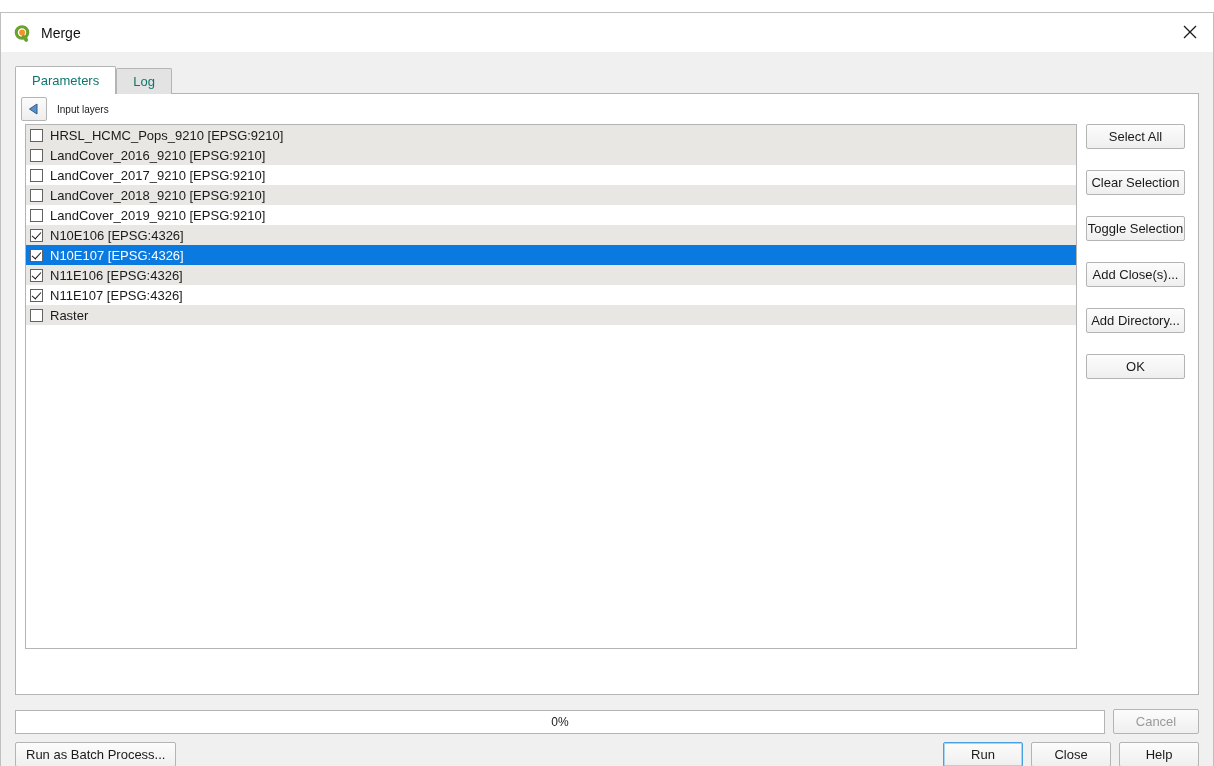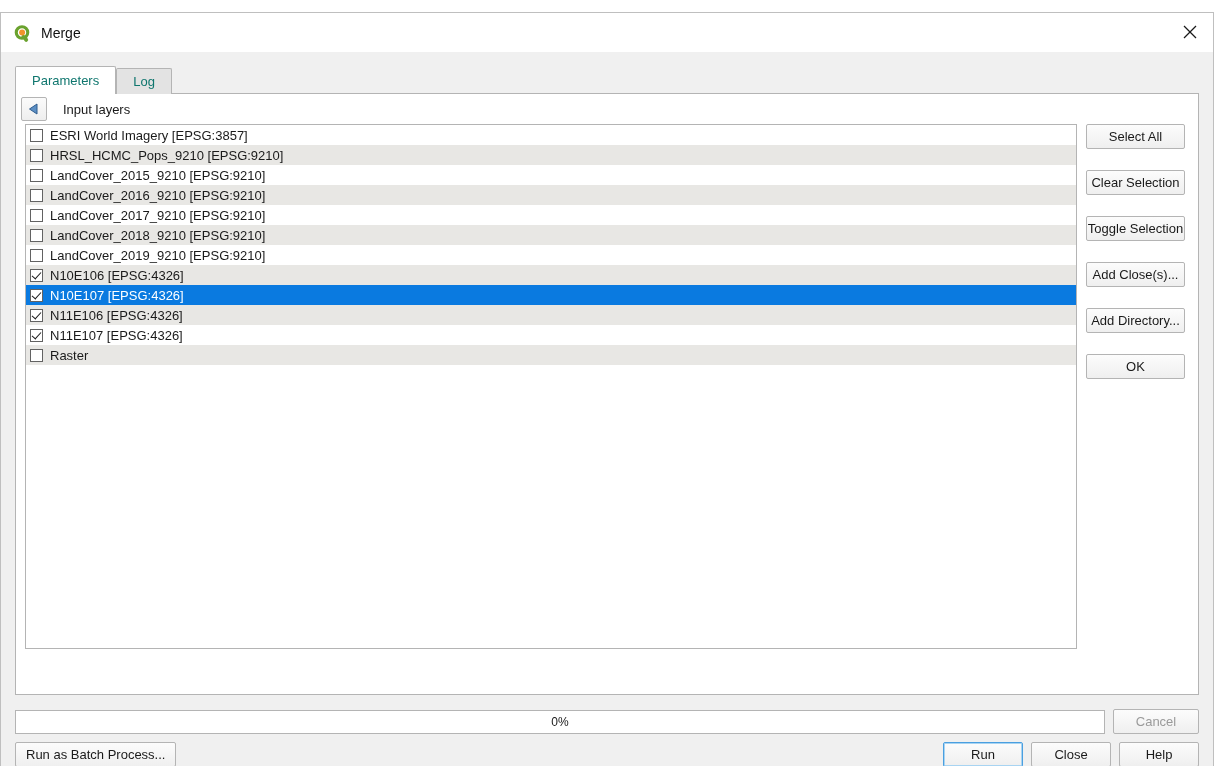--- a/index.html
+++ b/index.html
@@ -127,22 +127,22 @@
     width: 26px; height: 24px;
     border: 1px solid #b4b4b4;
     border-radius: 2px;
     background: linear-gradient(to bottom, #fbfbfb, #eeeeee);
     display: flex;
     align-items: center;
     justify-content: center;
     box-sizing: border-box;
   }
   .panel-header-label {
-    margin-left: 16px;
-    font-size: 13px;
+    margin-left: 10px;
+    font-size: 10px;
     color: #1a1a1a;
   }
 
   
   .panel-content {
     flex: 1 1 auto;
     background: #ffffff;
     padding: 0 0 0 0;
     display: flex;
     position: relative;
@@ -315,31 +315,23 @@
           <svg width="14" height="14" viewBox="0 0 14 14">
             <polygon points="10,2 10,12 2.5,7" fill="#5c8fc4" stroke="#2f5d8f" stroke-width="1"></polygon>
           </svg>
         </div>
         <div class="panel-header-label">Input layers</div>
       </div>
 
       <div class="panel-content">
         <div class="content-inner">
           <div class="layer-list">
-              <div class="layer-row">
-                <span class="cb"></span>
-                <span class="layer-label">ESRI World Imagery [EPSG:3857]</span>
-              </div>
               <div class="layer-row alt">
                 <span class="cb"></span>
                 <span class="layer-label">HRSL_HCMC_Pops_9210 [EPSG:9210]</span>
-              </div>
-              <div class="layer-row">
-                <span class="cb"></span>
-                <span class="layer-label">LandCover_2015_9210 [EPSG:9210]</span>
               </div>
               <div class="layer-row alt">
                 <span class="cb"></span>
                 <span class="layer-label">LandCover_2016_9210 [EPSG:9210]</span>
               </div>
               <div class="layer-row">
                 <span class="cb"></span>
                 <span class="layer-label">LandCover_2017_9210 [EPSG:9210]</span>
               </div>
               <div class="layer-row alt">

